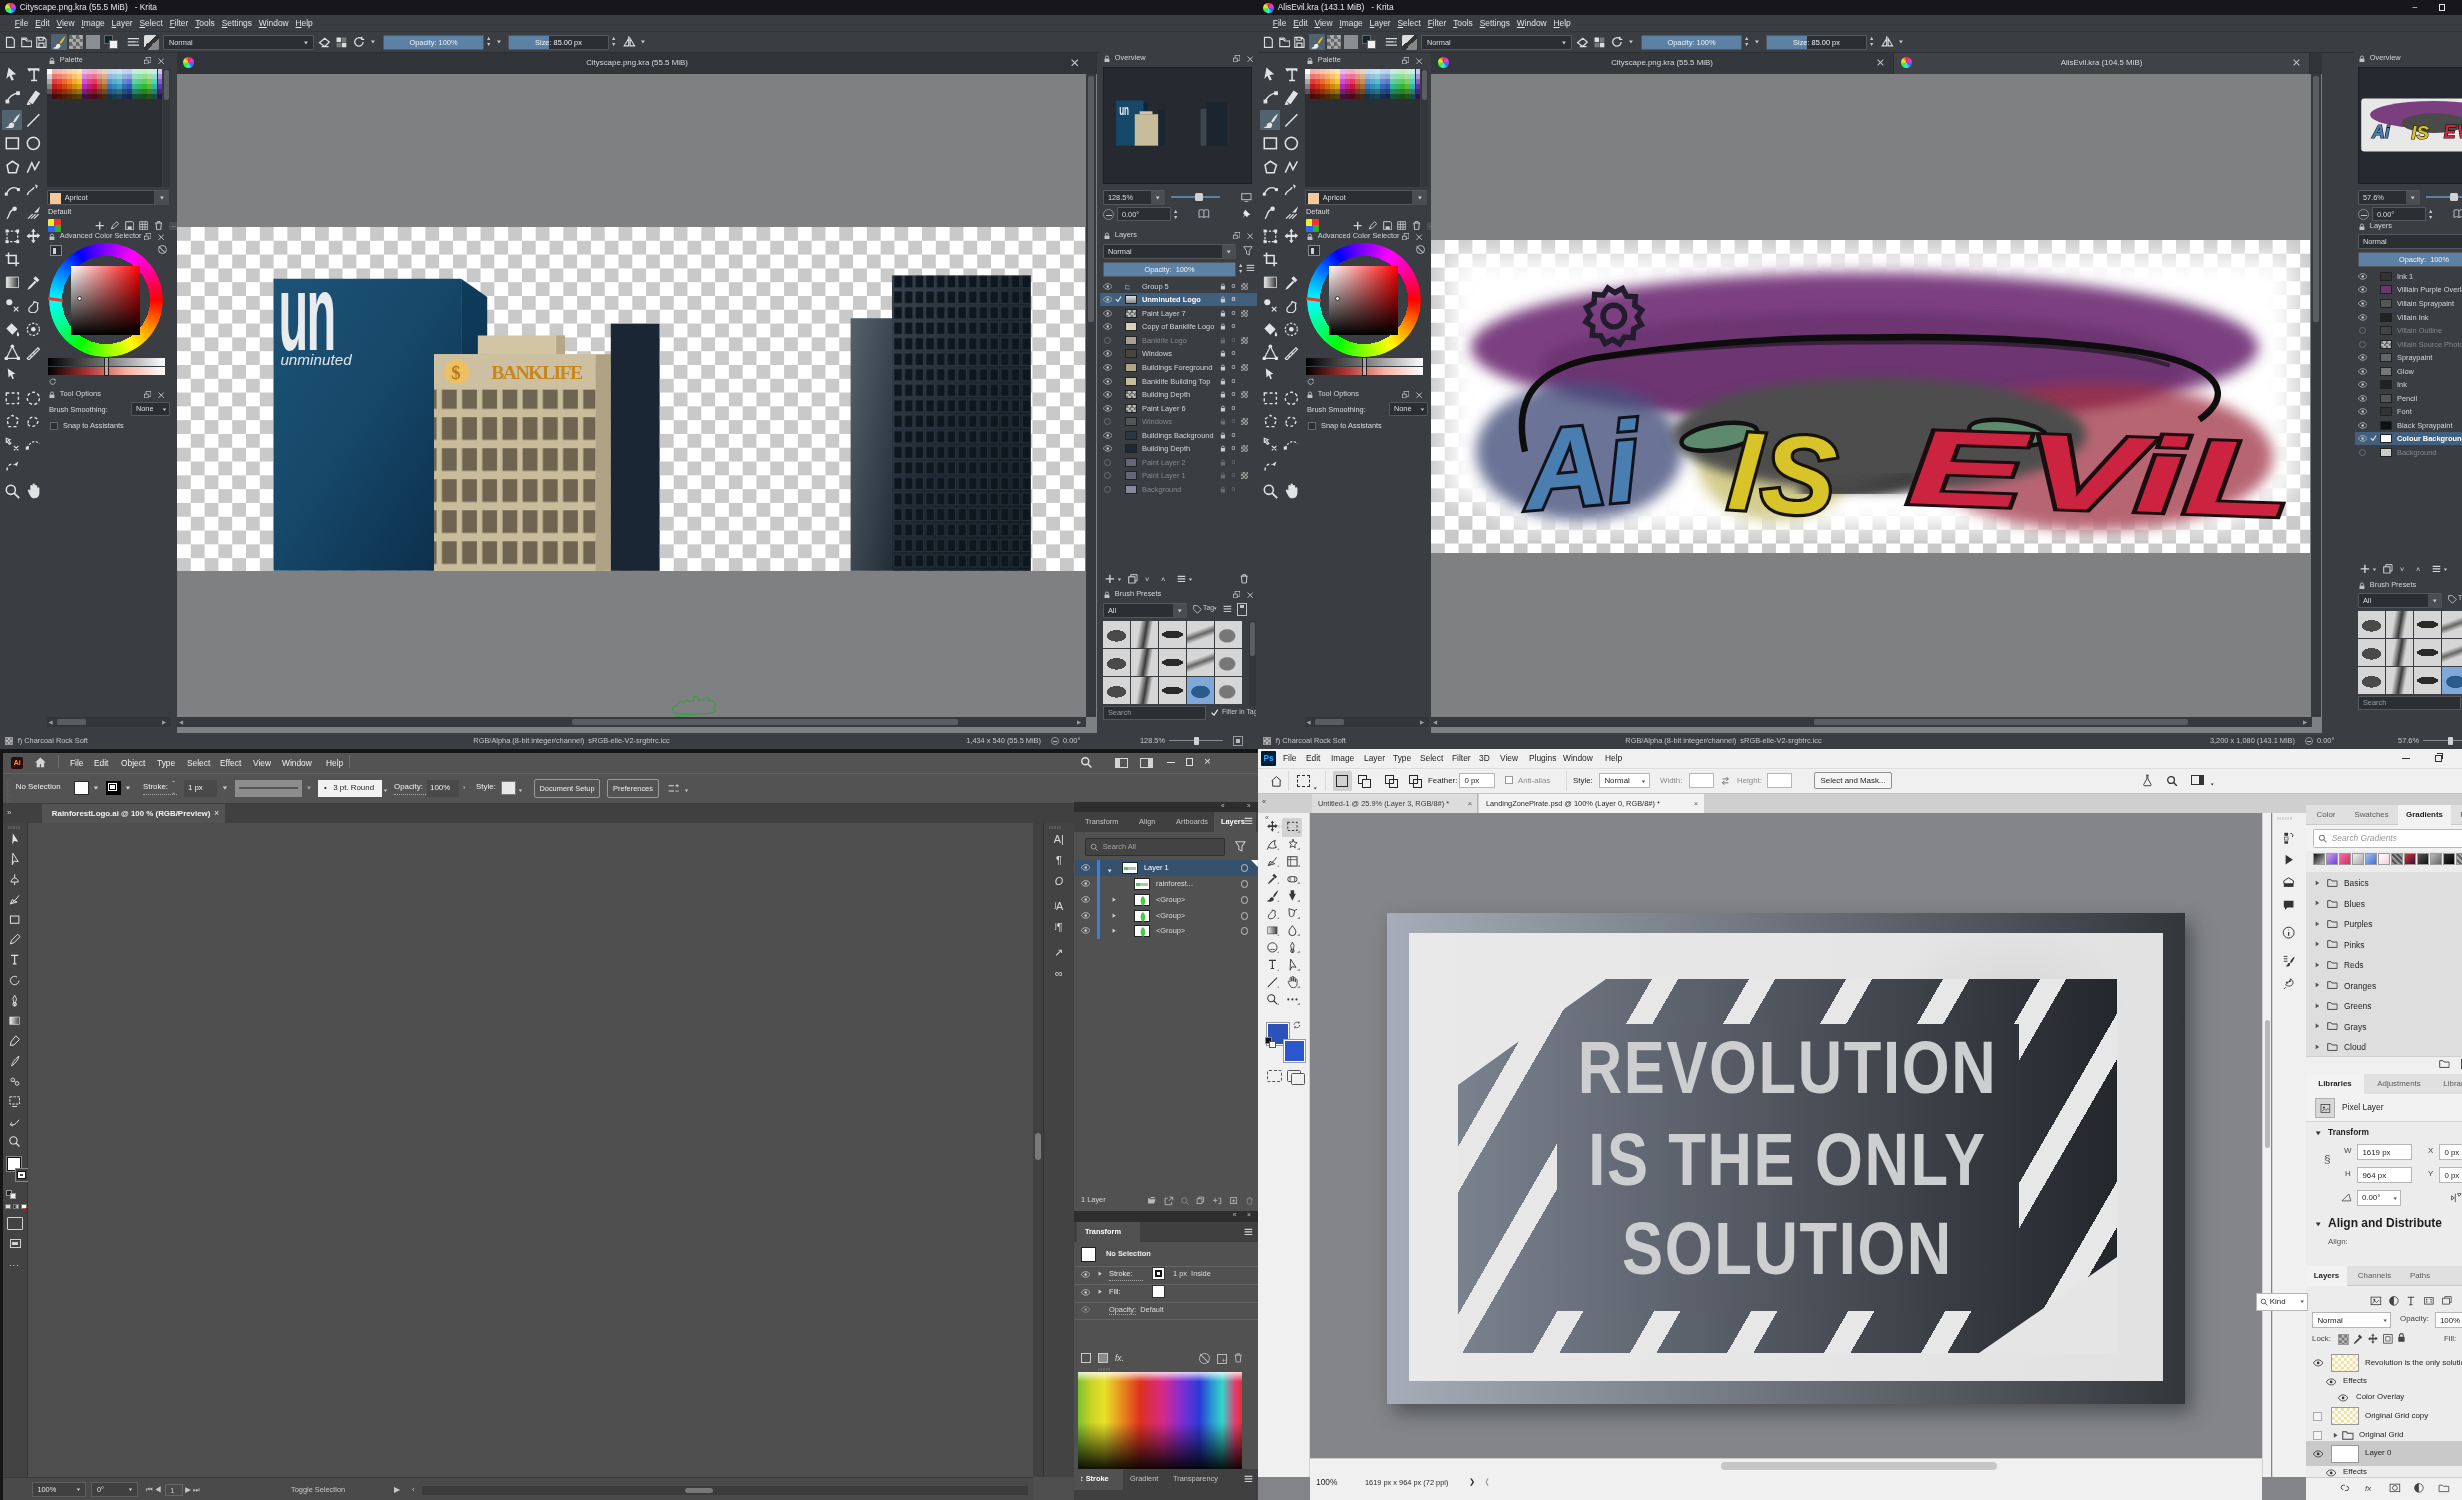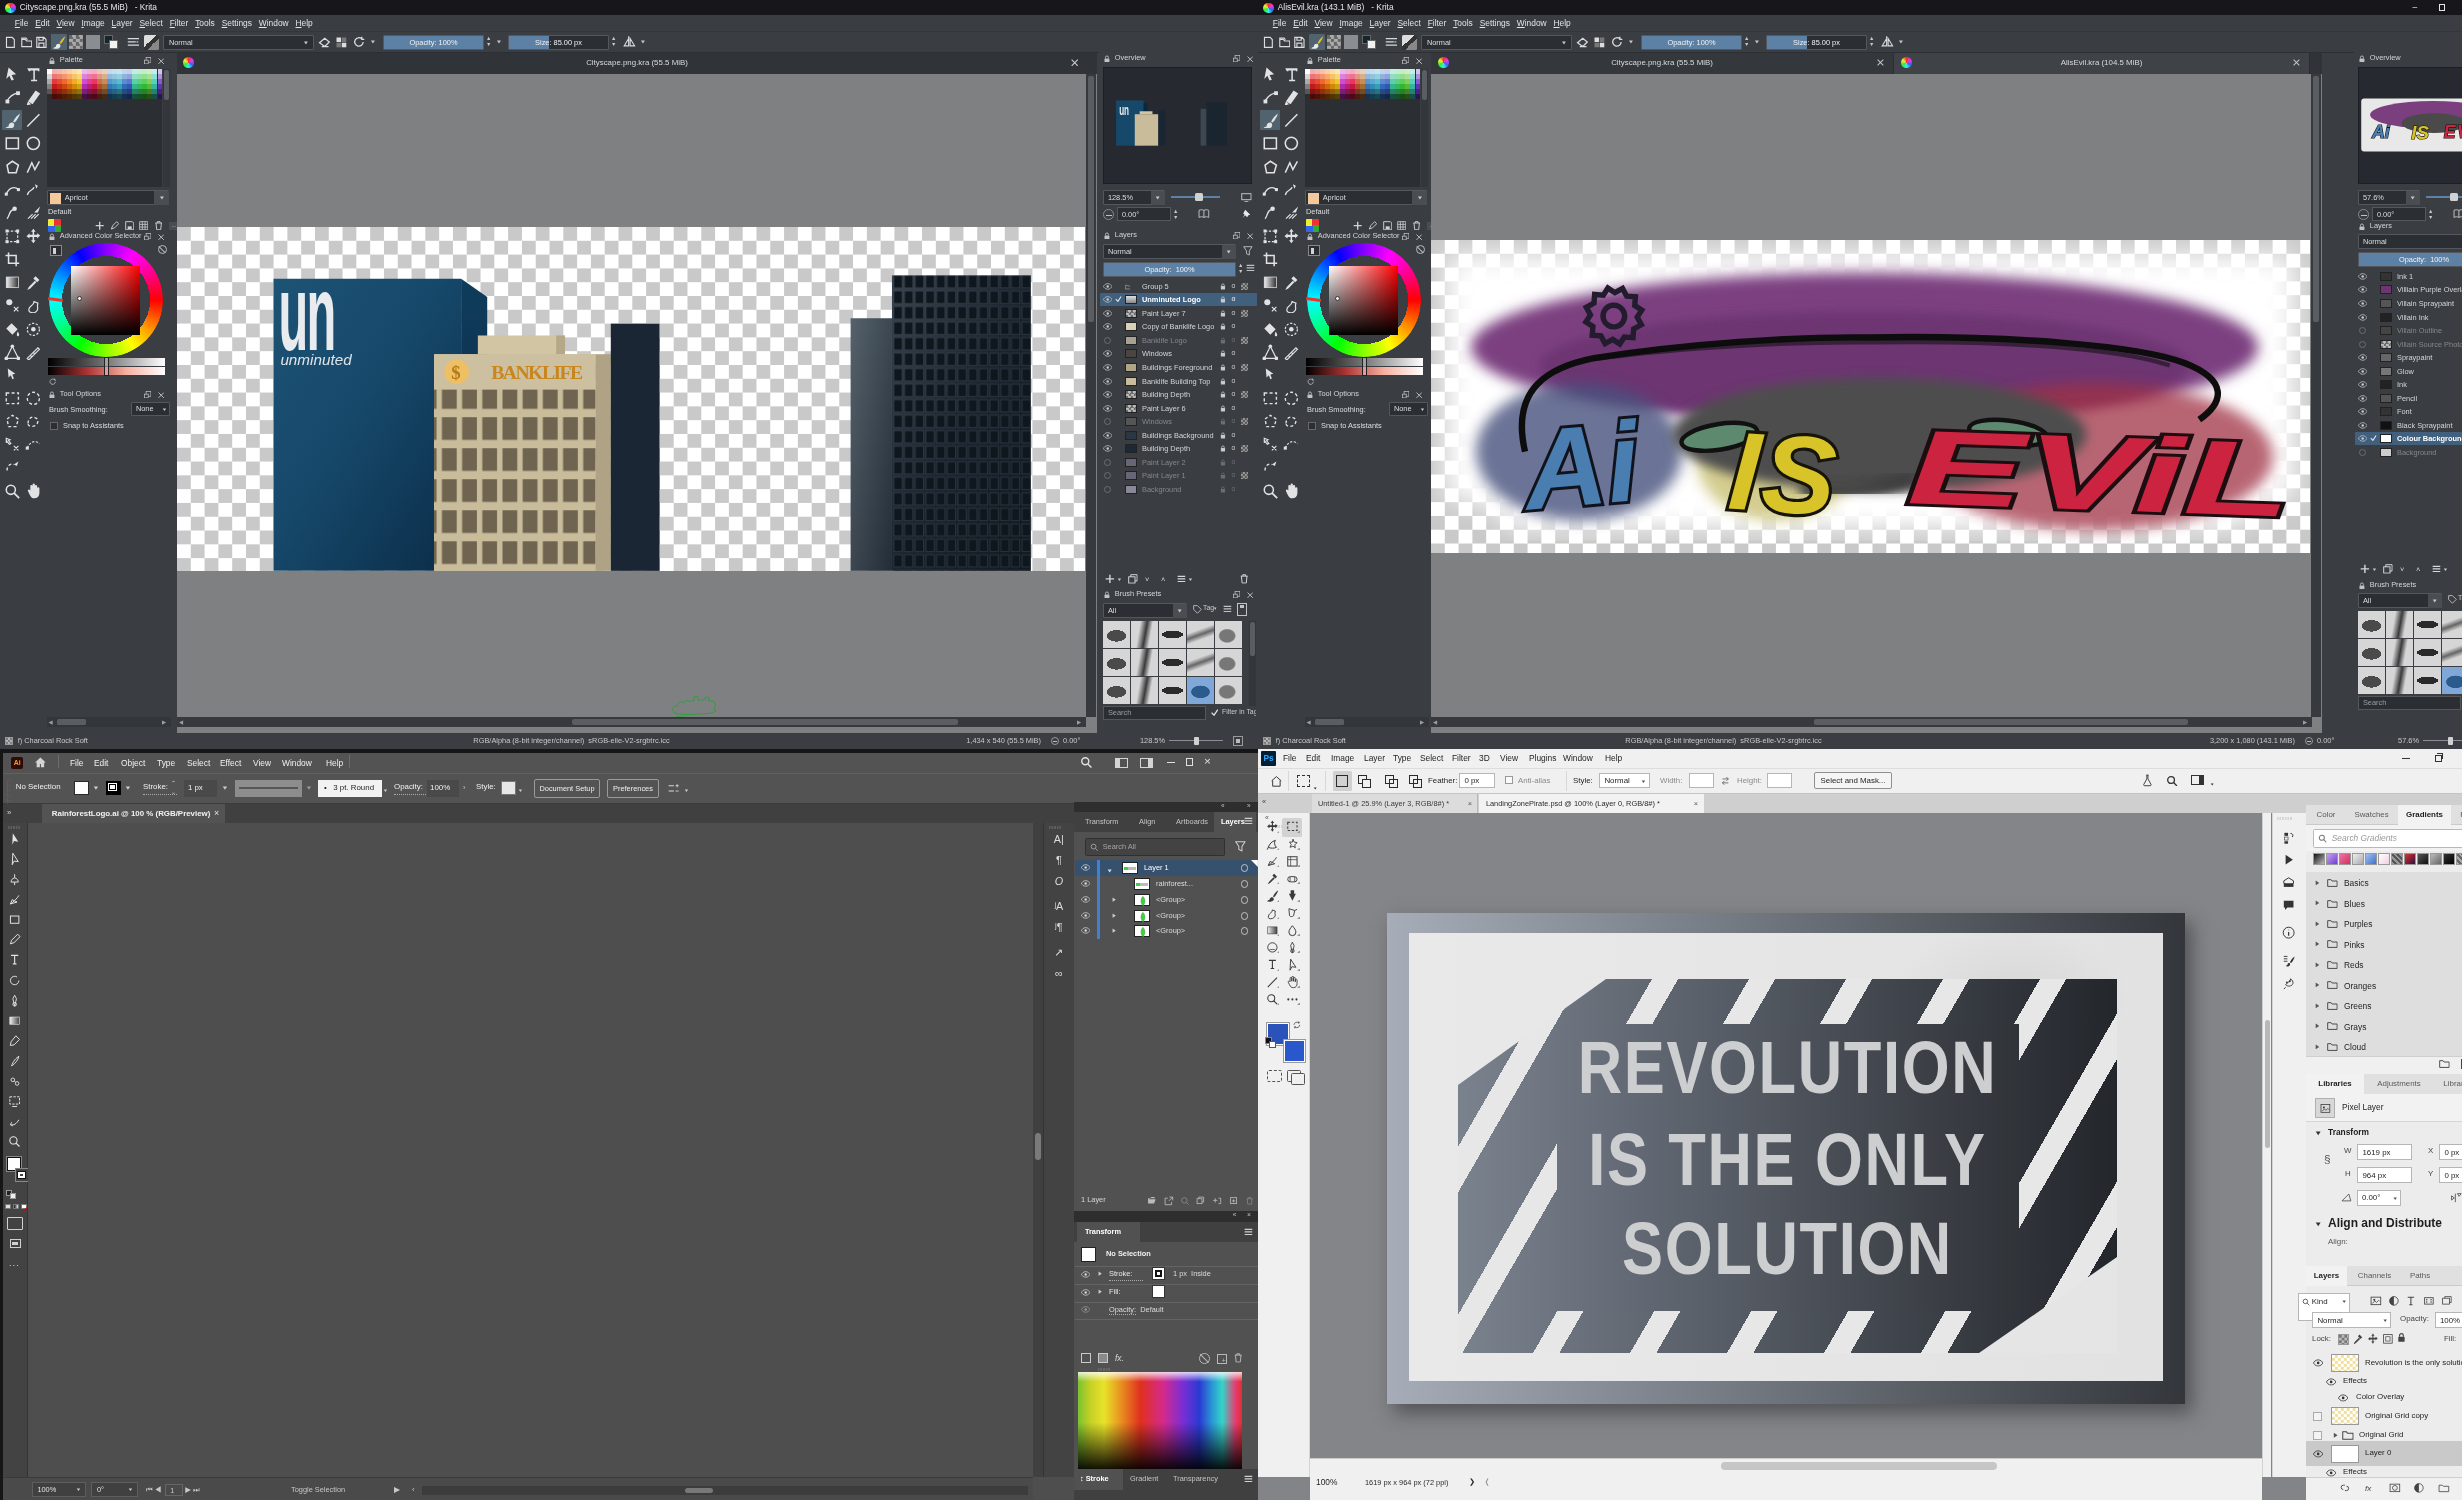--- a/index.html
+++ b/index.html
@@ -2456,21 +2456,21 @@
     <svg class="a" style="left:1057px;top:473px;width:6.4px;height:4.9px;color:#333" viewBox="0 0 13 10" width="6.4" height="4.9">
       <use href="#tri-d"></use>
     </svg>
     <span class="a" style="left:1070px;top:467px;width:128px;height:14.8px;font-size:12px;font-weight:bold;color:#1e1e1e;line-height:14.8px">Align and Distribute</span>
     <span class="a" style="left:1070px;top:487px;width:49px;height:12.8px;font-size:7.9px;color:#555;line-height:12.8px">Align:</span>
     <div class="a" style="left:1048px;top:517px;width:206px;height:19.7px;background:#e0e0e0;border-bottom:0.5px solid #cacaca"></div>
     <div class="a" style="left:1048px;top:517px;width:41px;height:20px;background:#f2f2f2"></div>
     <span class="a" style="left:1048px;top:517px;width:41px;height:19.7px;text-align:center;font-size:7.9px;color:#1e1e1e;font-weight:bold;line-height:19.7px">Layers</span>
     <span class="a" style="left:1092px;top:517px;width:49px;height:19.7px;text-align:center;font-size:7.9px;color:#5a5a5a;line-height:19.7px">Channels</span>
     <span class="a" style="left:1145px;top:517px;width:34px;height:19.7px;text-align:center;font-size:7.9px;color:#5a5a5a;line-height:19.7px">Paths</span>
-    <div class="a" style="left:1040px;top:544px;width:52px;height:28px;background:#fff;border:0.5px solid #b6b6b6"><svg style="position:absolute;left:3px;top:3.9px;width:7.9px;height:7.9px;color:#555" viewBox="0 0 16 16" width="7.9" height="7.9">
+    <div class="a" style="left:998px;top:544px;width:52px;height:18px;background:#fff;border:0.5px solid #b6b6b6"><svg style="position:absolute;left:3px;top:3.9px;width:7.9px;height:7.9px;color:#555" viewBox="0 0 16 16" width="7.9" height="7.9">
         <use href="#srch"></use>
       </svg><span style="margin-left:12.8px;font-size:7.9px;color:#1e1e1e;line-height:15.3px">Kind</span><svg style="position:absolute;right:3px;top:6.4px;width:4.4px;height:3.4px;color:#555" viewBox="0 0 9 7" width="4.4" height="3.4">
         <use href="#tri-d"></use>
       </svg></div>
     <svg class="a" style="left:1112px;top:546px;width:11.8px;height:11.8px;" viewBox="0 0 22 22">
       <rect x="2" y="4" width="18" height="14" fill="none" stroke="#444" stroke-width="1.6"></rect>
       <circle cx="8" cy="9" r="2" fill="#444"></circle>
       <path d="M4 16l5-5 3 3 4-4 2 2" fill="none" stroke="#444" stroke-width="1.5"></path>
     </svg>
     <svg class="a" style="left:1130px;top:546px;width:11.8px;height:11.8px;" viewBox="0 0 22 22">

